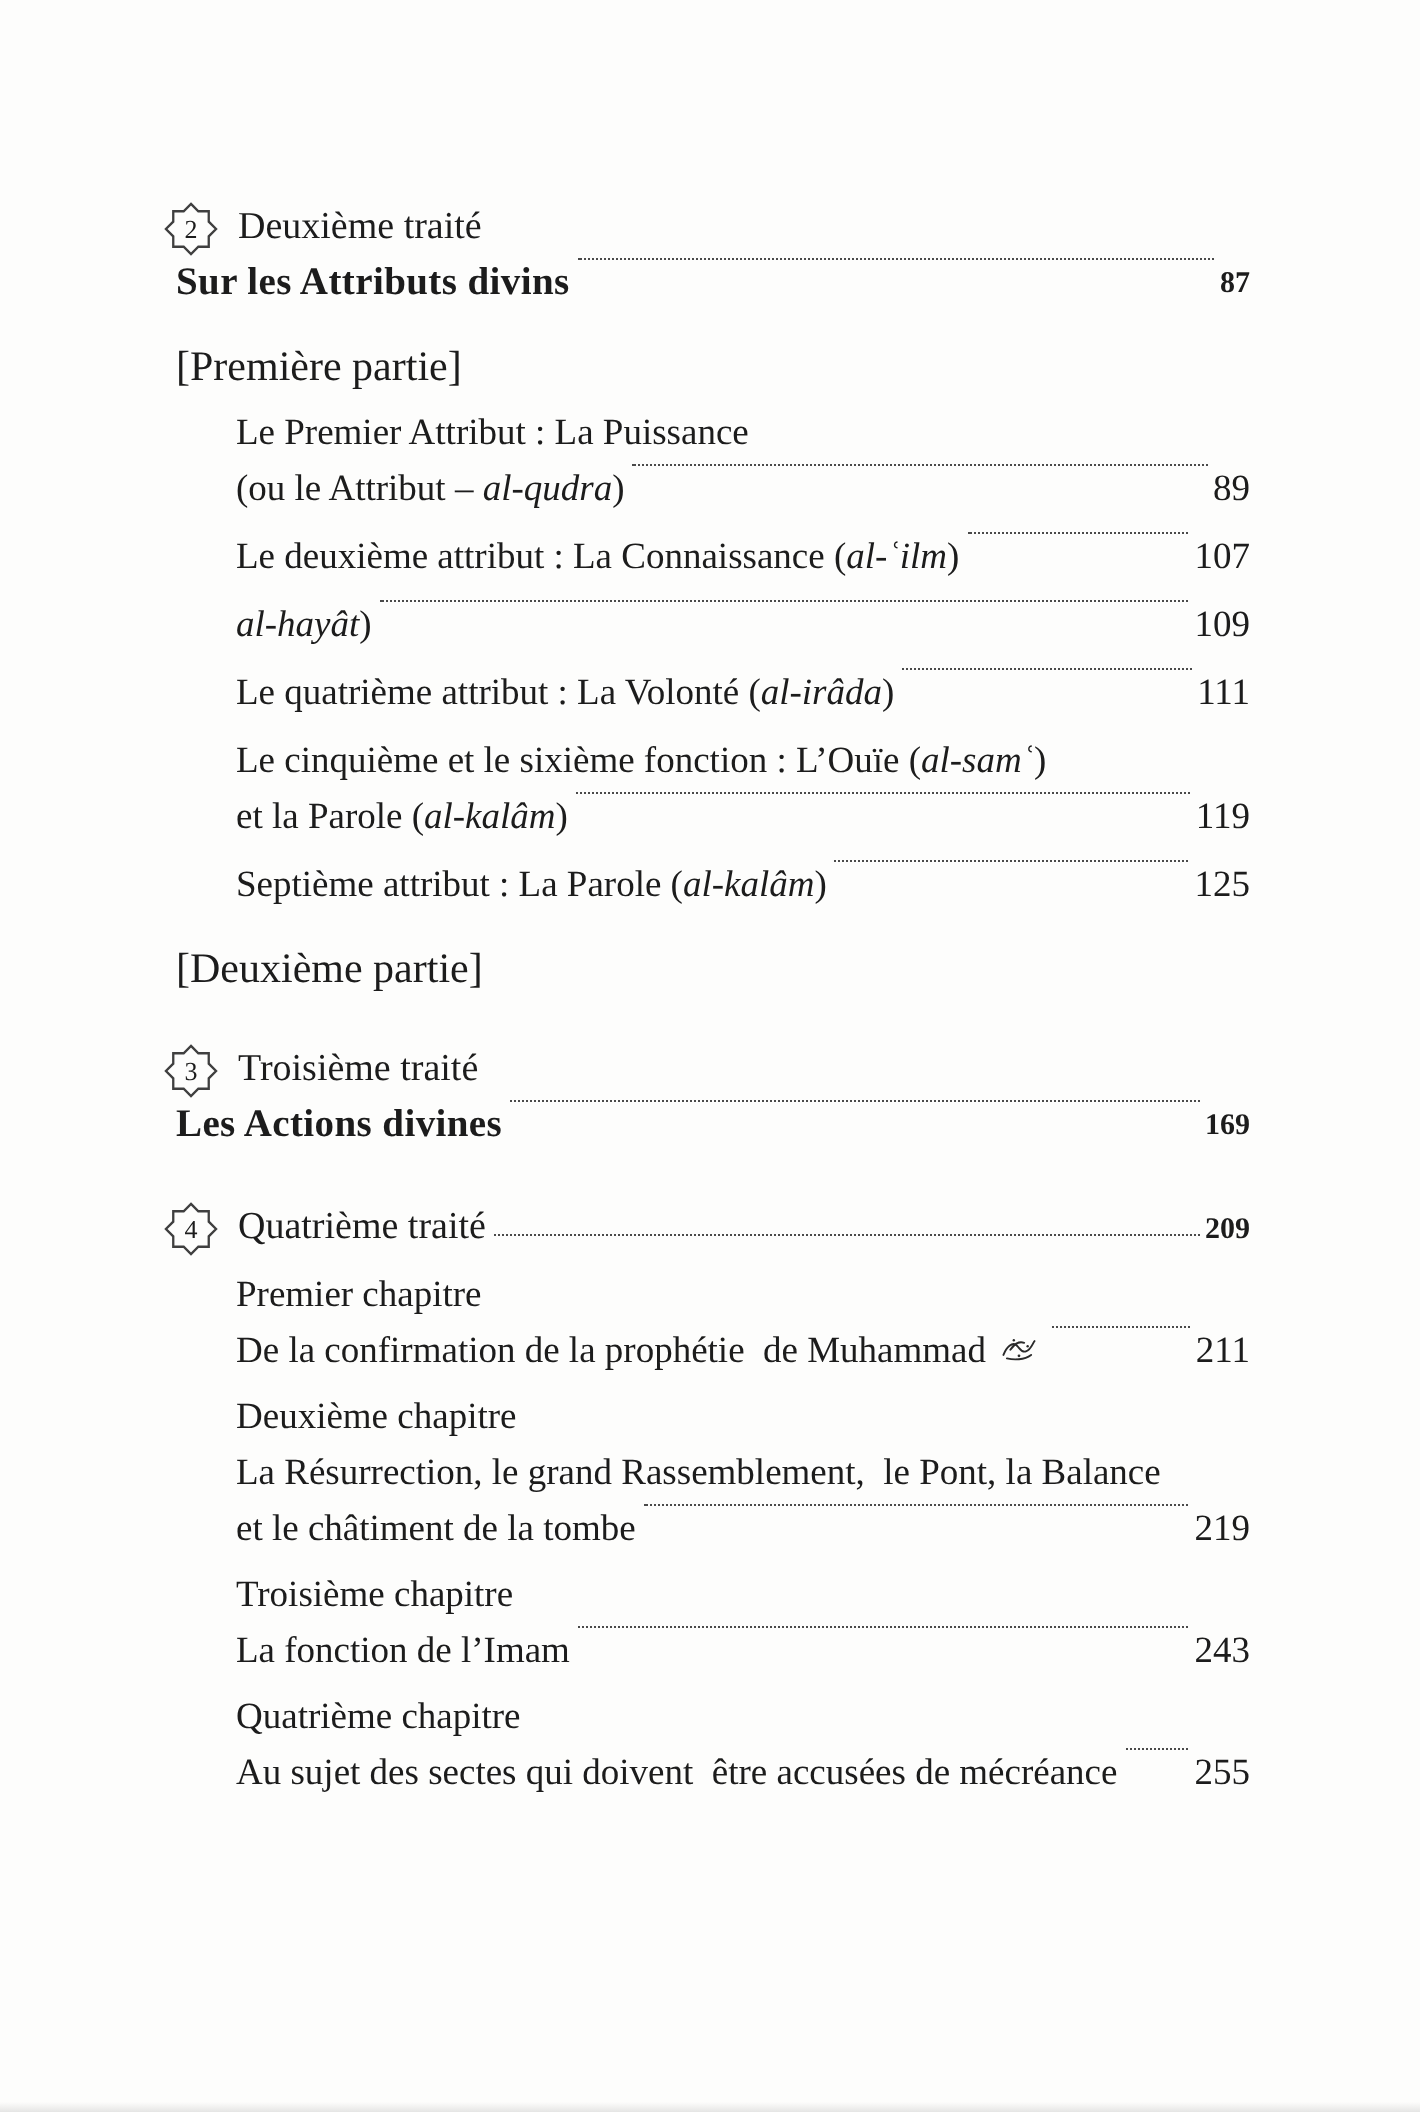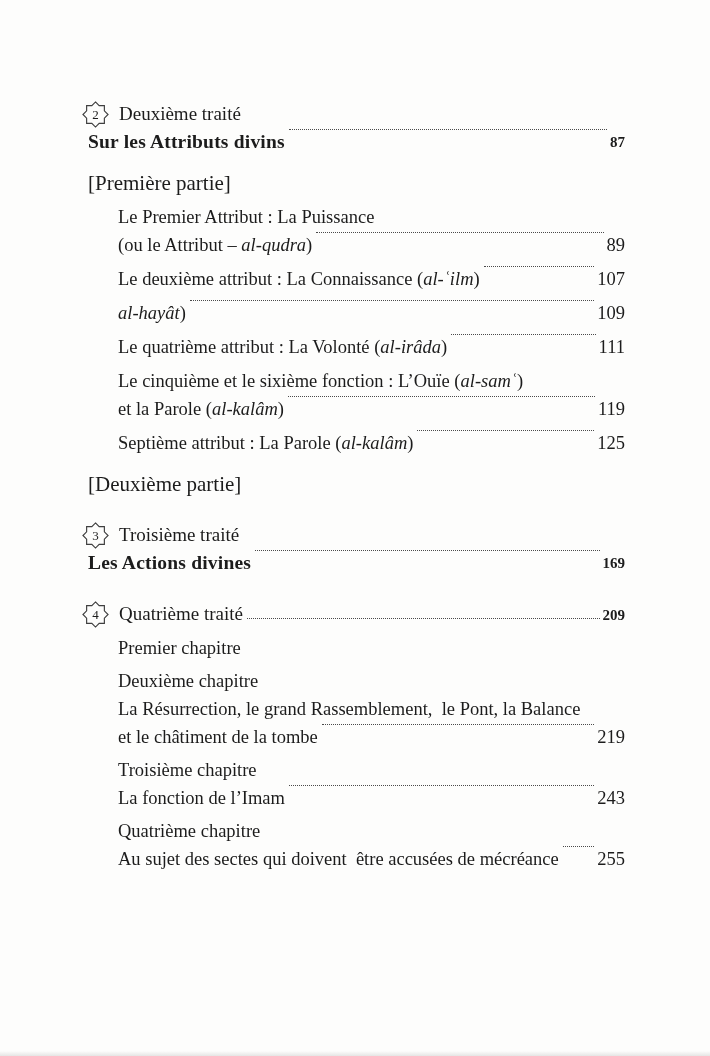--- a/index.html
+++ b/index.html
@@ -159,20 +159,37 @@
           </span>
           <span class="seg">Quatrième traité</span>
           <span class="leader"></span>
           <span class="pnum bold">209</span>
         </div>
       </section>
       <section class="entry chapter">
         <div class="line indent">
           <span class="seg">Premier chapitre</span>
         </div>
+        <div class="line indent">
+          <span class="seg">De la confirmation de la prophétie  de Muhammad </span>
+          <span class="picon"><svg viewBox="0 0 22 16" width="19" height="14">
+              <g fill="none" stroke="#2a2a2a" stroke-width="1.1" stroke-linecap="round">
+                <path d="M2 12 C4 7,7 5,9 6 S12 11,15 10 S19 5,20 4"></path>
+                <path d="M4 14 C8 15,14 15,18 12"></path>
+                <path d="M6 9 C8 6,11 4,14 5"></path>
+              </g>
+              <g fill="#2a2a2a">
+                <circle cx="11" cy="12.5" r="0.8"></circle>
+                <circle cx="16" cy="7" r="0.7"></circle>
+                <circle cx="8" cy="3.5" r="0.7"></circle>
+              </g>
+            </svg></span>
+          <span class="leader"></span>
+          <span class="pnum">211</span>
+        </div>
       </section>
       <section class="entry chapter">
         <div class="line indent">
           <span class="seg">Deuxième chapitre</span>
         </div>
         <div class="line indent">
           <span class="seg">La Résurrection, le grand Rassemblement,  le Pont, la Balance</span>
         </div>
         <div class="line indent">
           <span class="seg">et le châtiment de la tombe</span>

